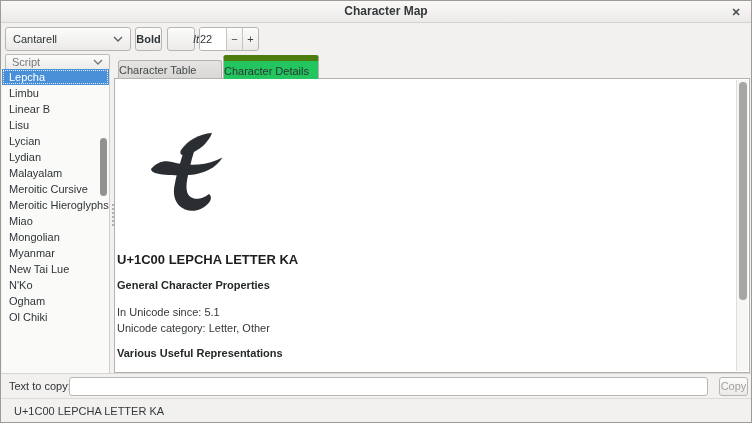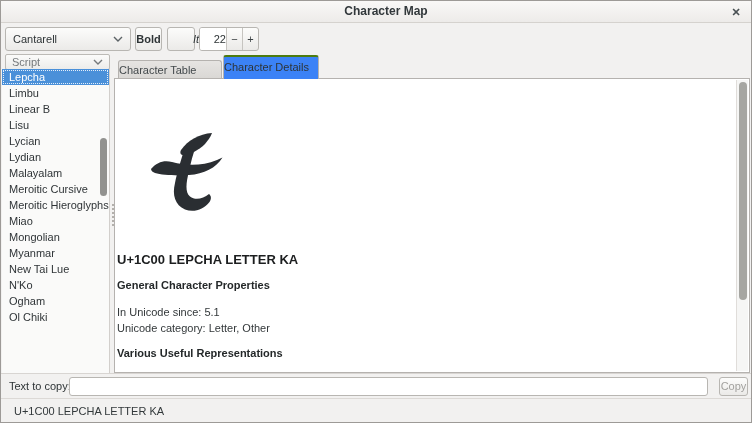--- a/index.html
+++ b/index.html
@@ -26,21 +26,21 @@
          border-radius:3px; color:#2e3436; font-size:11px; text-align:center; }
   .font-combo { position:absolute; left:4px; top:4px; width:126px; height:24px;
                 display:flex; align-items:center; padding:0 7px; }
   .font-combo .combo-label { flex:1; text-align:left; }
   .toolbtn { position:absolute; top:4px; height:24px; line-height:22px; }
   .bold-btn   { left:134px; width:27px; }
   .italic-btn { left:166px; width:28px; font-style:italic;padding-left:25px; }
   .spin-group { position:absolute; left:198px; top:4px; width:60px; height:24px;
                 border:1px solid #b8b6b2; border-radius:3px; display:flex;
                 background:linear-gradient(#fcfcfb,#ebeae8); overflow:hidden; }
-  .spin-value { width:26px; background:#fff; line-height:22px; text-align:right; }
+  .spin-value { width:26px; background:#fff; line-height:22px; text-align:left; }
   .spin-btn { flex:1; border-left:1px solid #c6c4c0; line-height:22px; text-align:center;
               color:#3c4245; }
 
   
   .script-combo { position:absolute; left:4px; top:53px; width:105px; height:16px;
                   display:flex; align-items:center; padding:0 6px;
                   background:linear-gradient(#fbfbfa,#ececea); border:1px solid #bcbab6;
                   border-radius:2px; color:#75797b; font-size:11px; }
   .script-combo .combo-label { flex:1; text-align:left; }
   .script-list { position:absolute; left:1px; top:68px; width:108px; height:304px;
@@ -54,22 +54,22 @@
   .pane-handle { position:absolute; left:111px; top:203px; height:22px; width:0;
                  border-left:2px dotted #b3b0ac; }
 
   
   .notebook { position:absolute; left:113px; top:54px; width:636px; height:318px; }
   .tab { position:absolute; font-size:11px; }
   .tab-inactive { left:4px; top:5px; width:104px; height:19px; line-height:18px;
                   background:linear-gradient(#e6e4e2,#d9d7d4); border:1px solid #b5b2af;
                   border-bottom:none; border-radius:3px 3px 0 0; color:#43494c; }
   .tab-active { left:109px; top:0; width:96px; height:24px; line-height:21px;
-                background:#3b82f6; border:1px solid #b5b2af; border-bottom:none;
-                border-top:2px solid #4d7c0f; border-radius:3px 3px 0 0; z-index:2;
+                background:#22c55e; border:1px solid #b5b2af; border-bottom:none;
+                border-top:6px solid #4d7c0f; border-radius:3px 3px 0 0; z-index:2;
                 color:#2e3436; }
   .note-frame { position:absolute; left:0; top:23px; width:636px; height:295px;
                 background:#ffffff; border:1px solid #b5b2af; overflow:hidden; }
 
   
   .glyph { position:absolute; left:34px; top:48px; }
   .char-title { position:absolute; left:2px; top:173px; font-size:13px; font-weight:700;
                 color:#1c1e1f; }
   .section-h { position:absolute; left:2px; font-size:11px; font-weight:700; color:#242829; }
   .sec1 { top:200px; }

